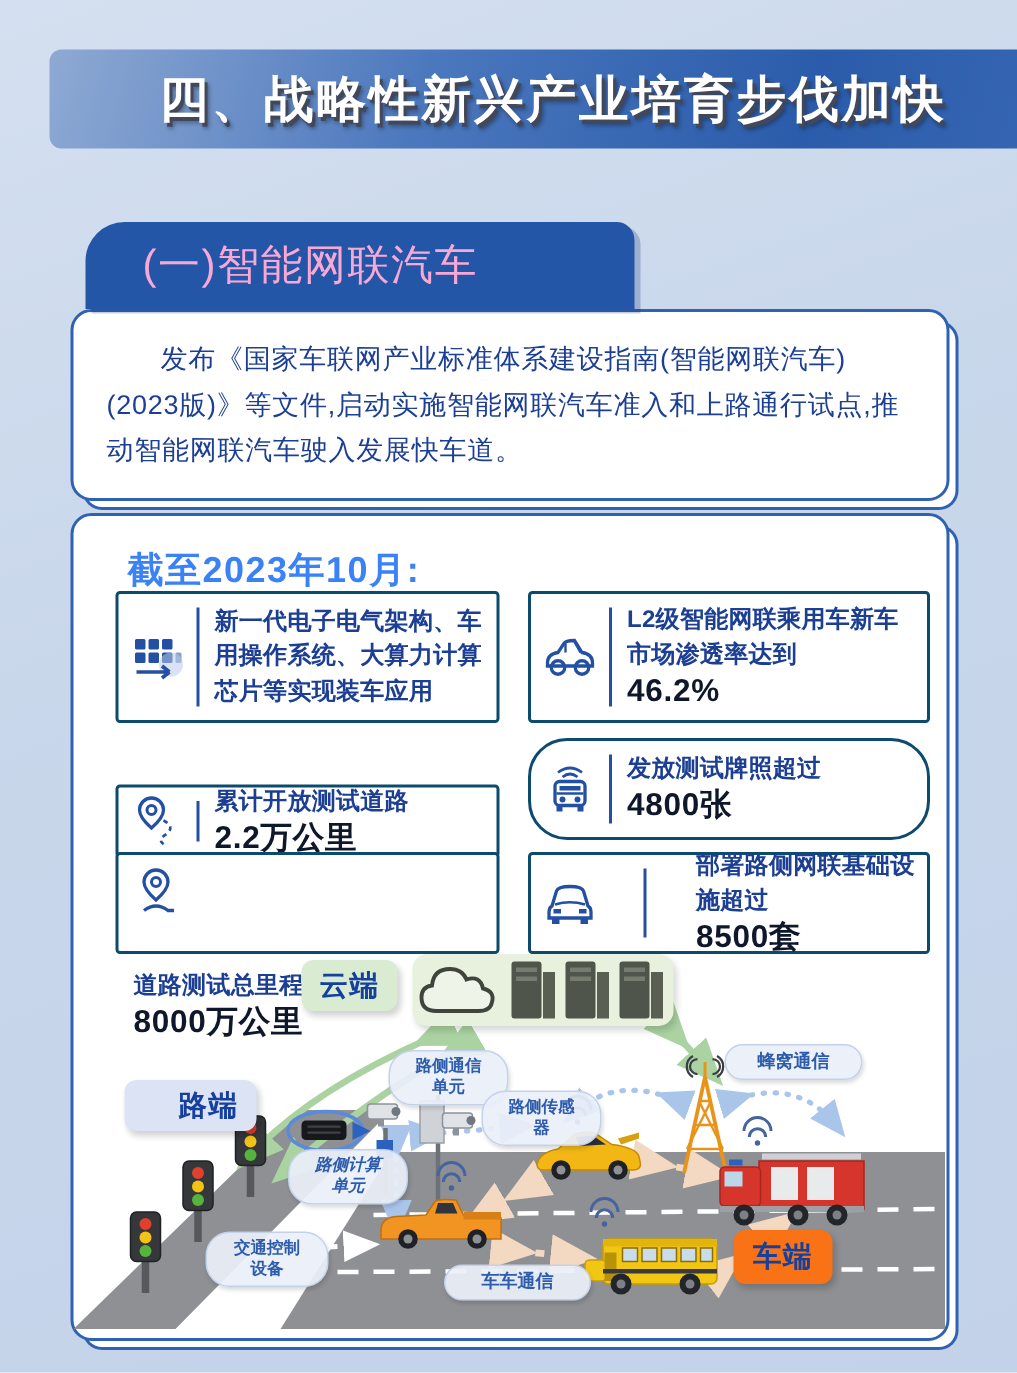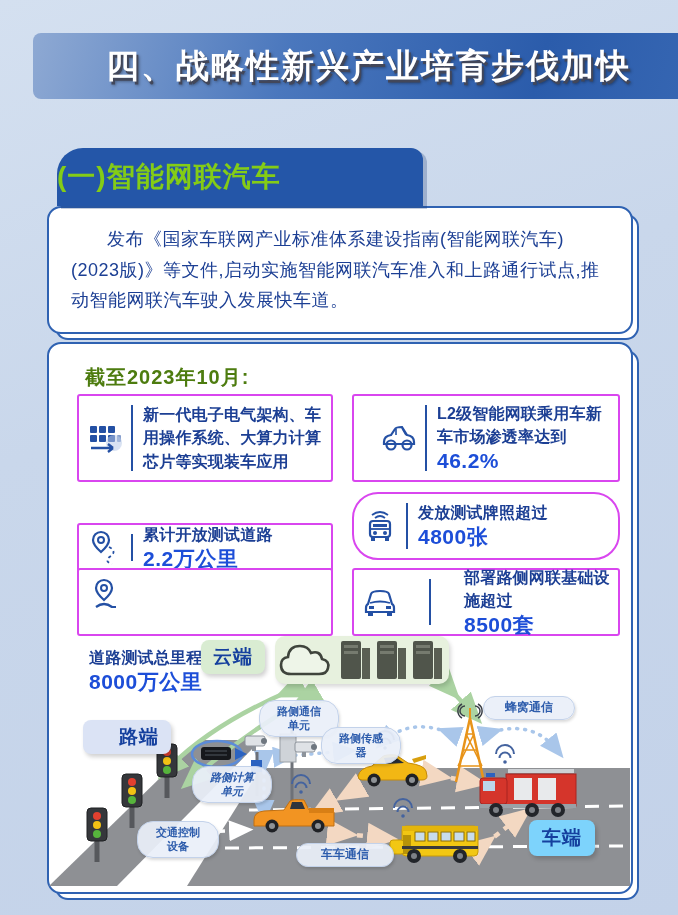--- a/index.html
+++ b/index.html
@@ -10,54 +10,54 @@
   .banner{position:absolute;left:33px;top:33px;width:671px;height:66px;border-radius:8px;
     background:linear-gradient(105deg,#8ea9d3 0%,#4a77bd 38%,#2b5cab 75%,#3767b3 100%);
     display:flex;align-items:center;justify-content:center;text-align:right;}
   .banner-title{color:#fff;font-size:33px;font-weight:bold;letter-spacing:2px;
     text-shadow:2px 3px 0 #42475a,3px 4px 3px rgba(0,0,0,.35);white-space:nowrap;}
 
   
   .section-tab{position:absolute;left:57px;top:148px;width:366px;height:58px;background:#2456a8;
     border-radius:26px 12px 0 0;z-index:3;display:flex;align-items:center;
     box-shadow:4px 3px 0 rgba(20,50,110,.25);}
-  .section-title{color:#84cc16;font-size:28px;font-weight:bold;letter-spacing:1px;white-space:nowrap;}
+  .section-title{color:#f9a8d4;font-size:28px;font-weight:normal;letter-spacing:1px;padding-left:38px;white-space:nowrap;}
 
   
   .panel{position:absolute;background:#fff;border:2px solid #2f62b2;border-radius:14px;
     box-shadow:7px 7px 0 -3px #ffffff,7px 7px 0 -1px #2f62b2;}
   .intro-panel{left:47px;top:206px;width:582px;height:124px;z-index:2;}
   .intro-text{margin:0;padding:16px 22px 0 22px;color:#1c3f94;font-size:18px;line-height:1.7;
     text-indent:2em;letter-spacing:.5px;}
 
   .stats-panel{left:47px;top:342px;width:582px;height:548px;z-index:2;}
-  .stats-heading{position:absolute;left:36px;top:20px;color:#4d7c0f;font-size:20px;font-weight:600;letter-spacing:1px;}
-
-  .stat{position:absolute;background:#fff;border:2px solid #d946ef;border-radius:3px;display:flex;align-items:stretch;box-sizing:border-box;}
+  .stats-heading{position:absolute;left:36px;top:20px;color:#3b82f6;font-size:24px;font-weight:600;letter-spacing:1px;}
+
+  .stat{position:absolute;background:#fff;border:2px solid #0c4a6e;border-radius:3px;display:flex;align-items:stretch;box-sizing:border-box;}
   .stat-icon{width:52px;display:flex;align-items:center;justify-content:center;flex:0 0 52px;}
   .stat-divider{width:0;border-left:2px solid #2450a4;margin:9px 0;}
   .stat-body{flex:1;display:flex;flex-direction:column;justify-content:center;padding:6px 4px 6px 10px;}
   .stat-text{color:#1c3f94;font-size:16px;font-weight:600;line-height:1.45;letter-spacing:.2px;}
-  .stat-value{color:#1d4ed8;font-size:21px;font-weight:bold;line-height:1.25;letter-spacing:.5px;}
+  .stat-value{color:#0f172a;font-size:21px;font-weight:bold;line-height:1.25;letter-spacing:.5px;}
   .stat1{left:28px;top:50px;width:256px;height:88px;}
-  .stat2{left:303px;top:50px;width:268px;height:88px;padding-left:19px;}
+  .stat2{left:303px;top:50px;width:268px;height:88px;}
   .stat3{left:28px;top:148px;width:256px;height:49px;margin-top:31px;}
   .stat4{left:303px;top:148px;width:268px;height:68px;border-radius:26px;}
   .stat5{left:28px;top:224px;width:256px;height:68px;flex-direction:column;}
   .stat6{left:303px;top:224px;width:268px;height:68px;gap:23px;}
 
   
   .diagram{position:absolute;left:0;top:290px;width:582px;height:252px;}
   .diagram-svg{position:absolute;left:0;top:0;}
   .dlabel{position:absolute;z-index:5;text-align:center;}
   .big-label{display:flex;align-items:center;justify-content:center;font-weight:bold;font-size:19px;
     color:#15409e;border-radius:8px;box-shadow:2px 3px 4px rgba(0,0,0,.18);letter-spacing:1px;}
   .cloud-label{left:152px;top:6px;width:64px;height:34px;background:#d9ecd2;}
   .road-label{left:34px;top:86px;width:64px;height:34px;background:#dbe3f5;padding-left:24px;}
-  .veh-label{left:480px;top:186px;width:66px;height:36px;background:#7dd3fc;}
+  .veh-label{left:440px;top:186px;width:66px;height:36px;background:#f97316;}
   .cloud-box{position:absolute;left:226px;top:2px;width:174px;height:48px;background:#e7f1de;
     border-radius:10px;box-shadow:2px 3px 4px rgba(0,0,0,.15);z-index:4;}
   .small-label{background:rgba(233,239,249,.93);border:1px solid #c3d2ea;border-radius:16px;
     color:#2d5cac;font-weight:600;font-size:11px;line-height:1.3;padding:3px 17px;
     box-shadow:1px 2px 3px rgba(0,0,0,.15);}
   .lab-comm{left:210px;top:66px;width:44px;}
   .lab-sensor{left:272px;top:93px;width:44px;}
   .lab-compute{left:143px;top:132px;width:44px;font-style:italic;}
   .lab-traffic{left:88px;top:187px;width:46px;}
   .lab-v2v{left:247px;top:209px;width:62px;font-size:12px;}

